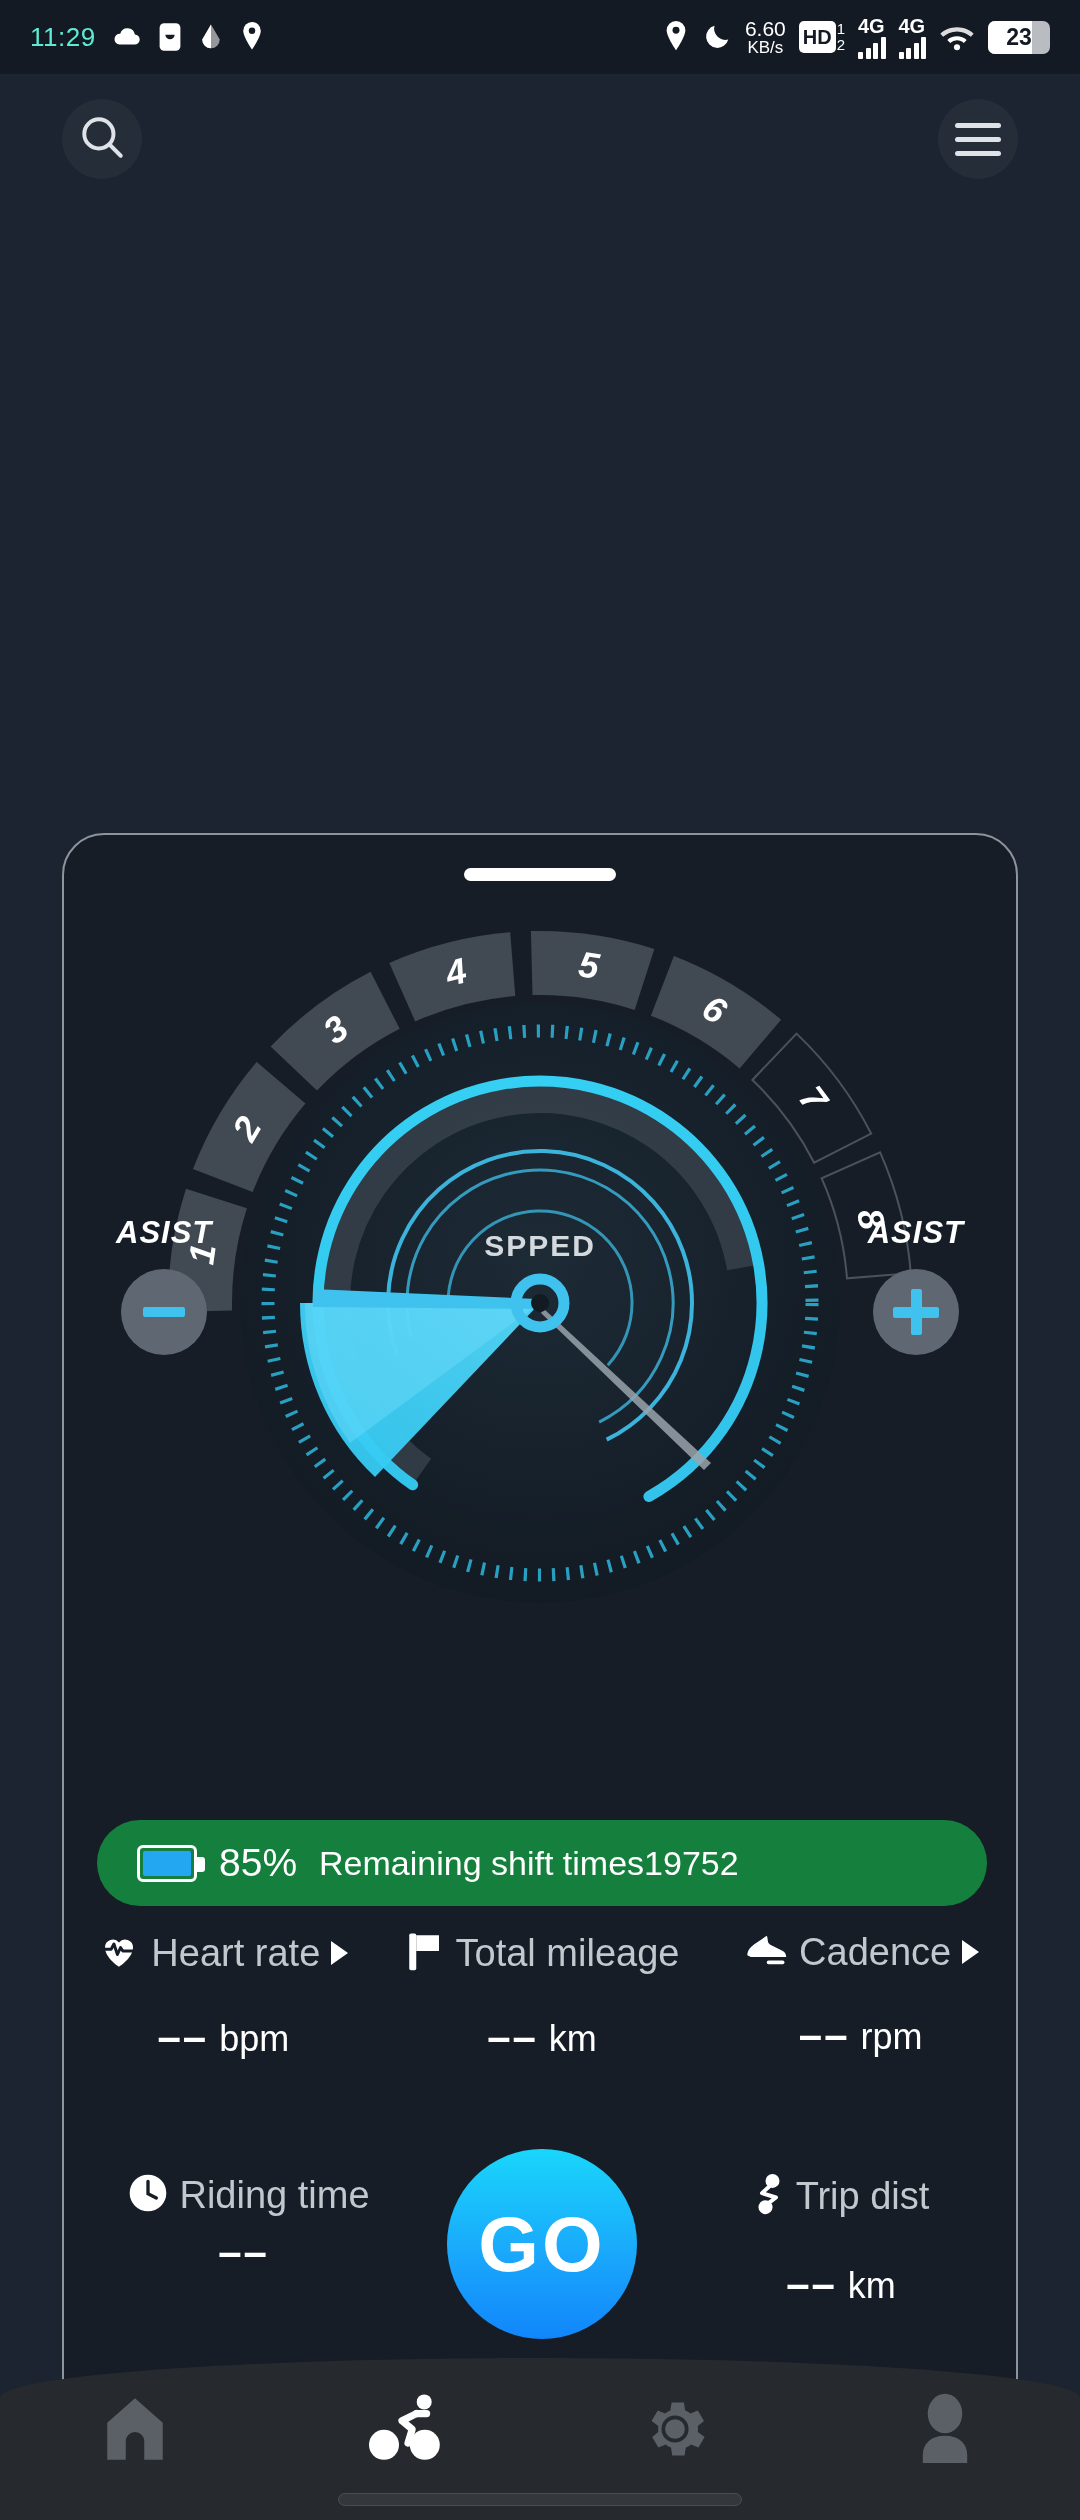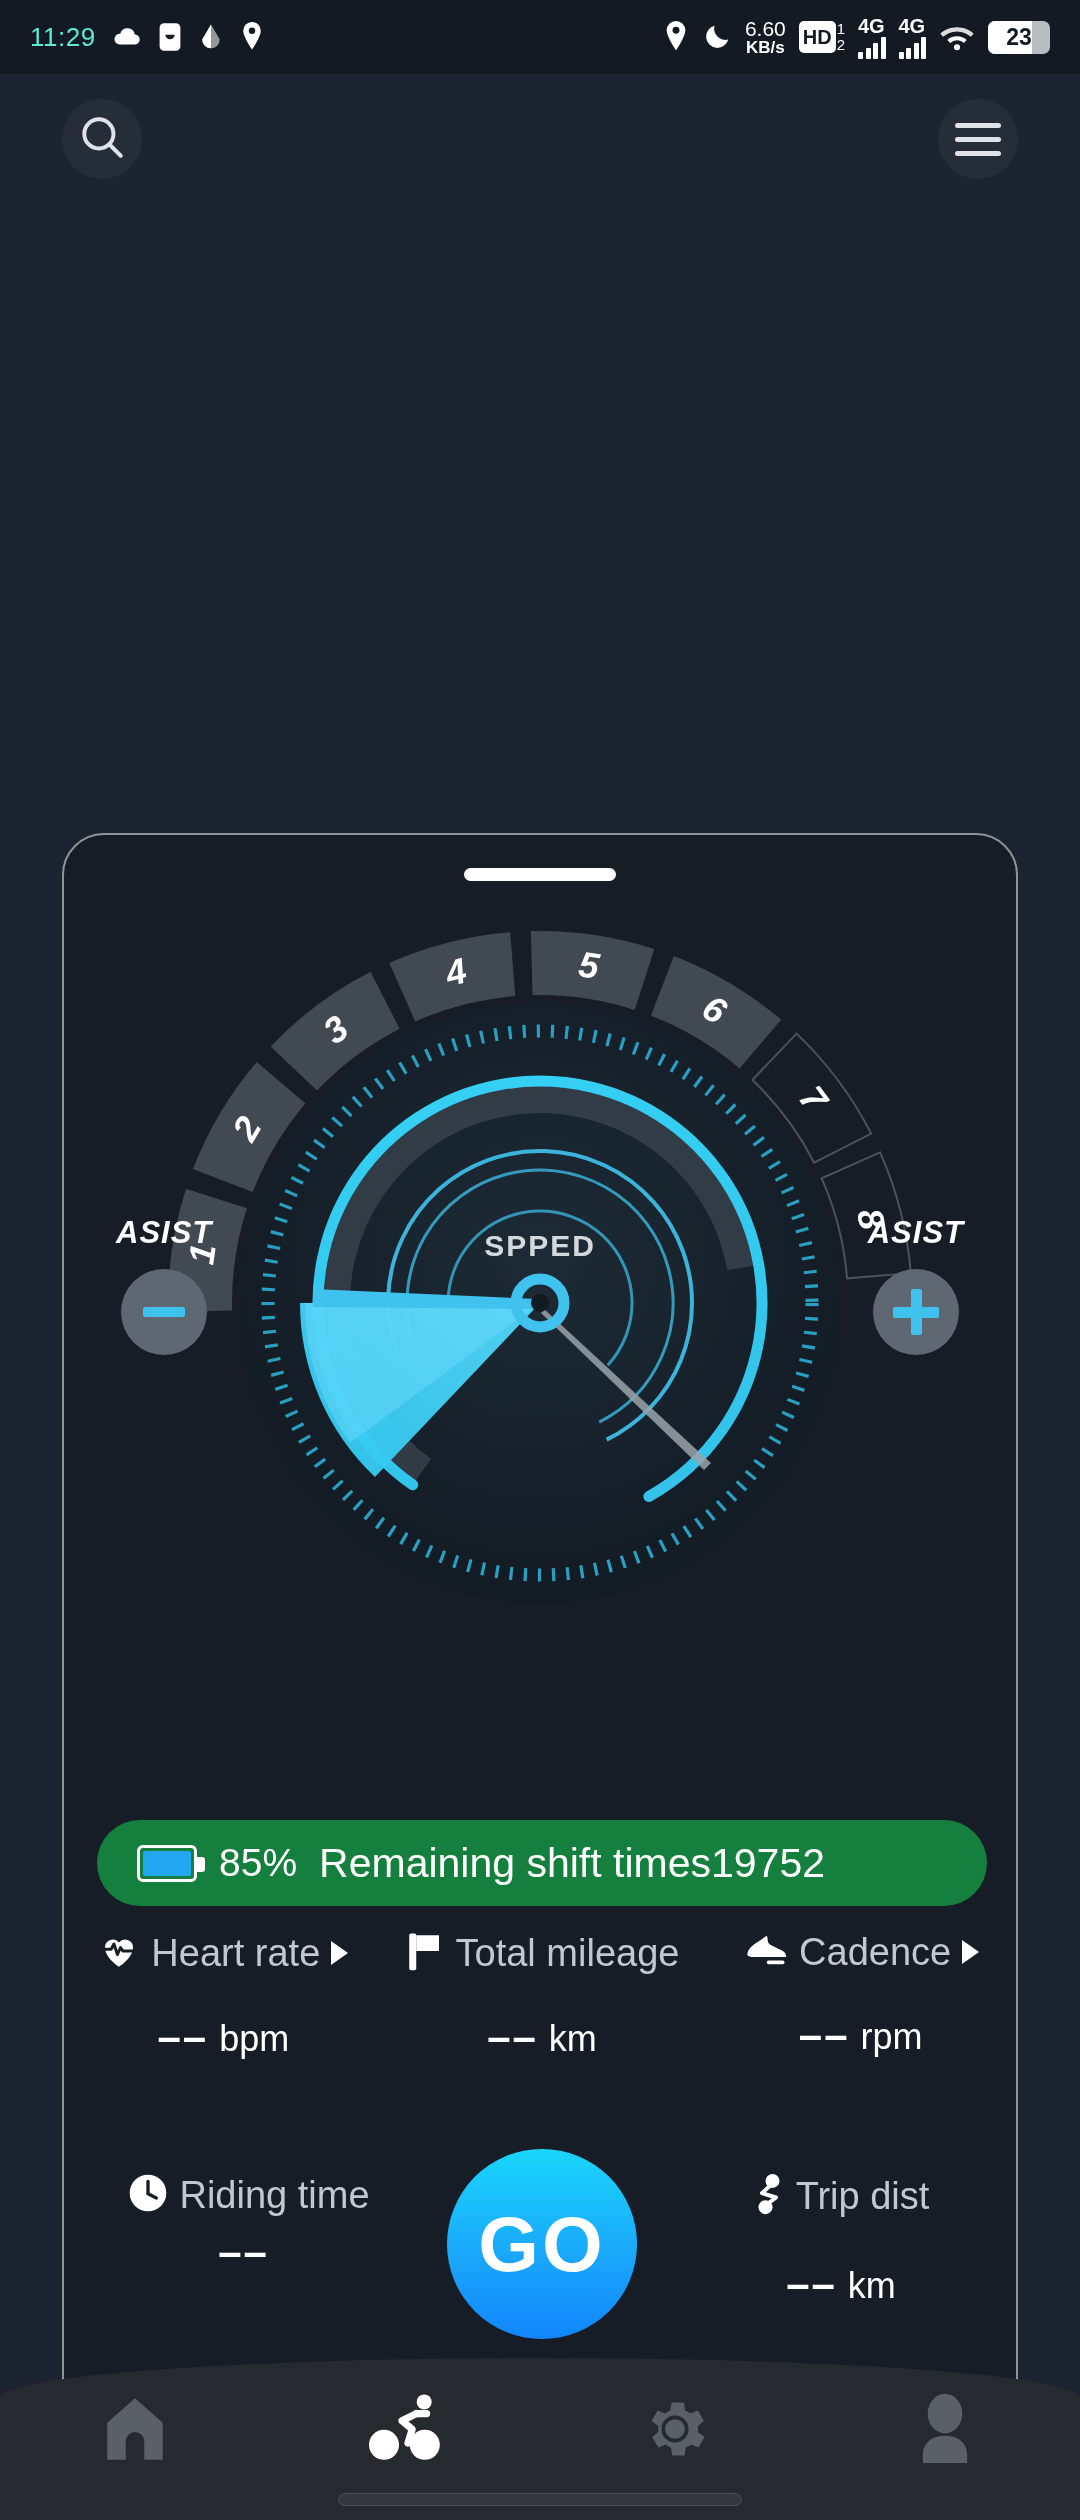--- a/index.html
+++ b/index.html
@@ -18,21 +18,21 @@
     background:#141a24;
     display:flex; align-items:center; justify-content:space-between;
     padding:0 30px;
   }
   .sb-left{ display:flex; align-items:center; gap:16px; }
   .sb-clock{ font-size:26px; font-weight:400; letter-spacing:.5px; color:#5eead4; }
   .sb-right{ display:flex; align-items:center; gap:13px; }
   .sb-ico{ display:flex; align-items:center; justify-content:center; }
   .kbs{ display:flex; flex-direction:column; align-items:center; line-height:1; }
   .kbs b{ font-size:21px; font-weight:400; }
-  .kbs i{ font-size:17px; font-style:normal;font-weight:bold; }
+  .kbs i{ font-size:17px; font-style:normal; }
   .hd-wrap{ display:flex; align-items:stretch; gap:1px; }
   .hd-box{ background:#fff; color:#141a24; font-size:20px; font-weight:700;
            border-radius:5px; padding:2px 4px; display:flex; align-items:center;}
   .hd-num{ display:flex; flex-direction:column; justify-content:center;
            font-size:15px; line-height:1.05; color:#fff; }
   .sig{ display:flex; flex-direction:column; align-items:flex-start; }
   .sig .g{ font-size:20px; font-weight:700; line-height:1; margin-bottom:1px;}
   .bars{ display:flex; align-items:flex-end; gap:2.5px; height:22px; }
   .bars span{ width:5px; background:#fff; border-radius:1px; }
   .battery{
@@ -117,21 +117,21 @@
   .batt-ico{
     width:60px; height:37px; border:3px solid #fff; border-radius:6px;
     position:relative; display:flex; align-items:center; padding:3px;
   }
   .batt-ico .lvl{ width:100%; height:100%; background:#22a7f0; border-radius:2px; }
   .batt-ico::after{
     content:""; position:absolute; right:-11px; top:9px; width:8px; height:15px;
     background:#fff; border-radius:0 3px 3px 0;
   }
   .batt-pct{ font-size:39px; color:#fff; }
-  .batt-txt{ font-size:41px; color:#fff; }
+  .batt-txt{ font-size:34px; color:#fff; }
 
   
   .metrics{
     position:absolute; left:0; top:1095px; width:956px;
     display:flex;
   }
   .metric{ flex:1; display:flex; flex-direction:column; align-items:center; gap:10px; }
   .m-head{ display:flex; align-items:center; gap:11px; }
   .m-name{ font-size:38px; color:#c3c8ce; }
   .m-val{ display:flex; align-items:baseline; gap:11px; }

